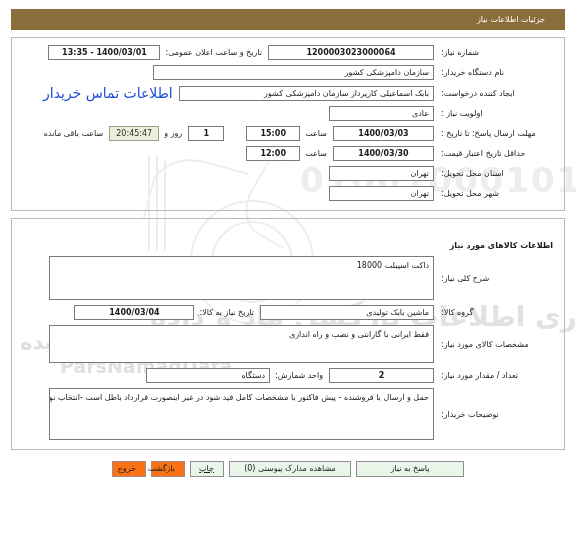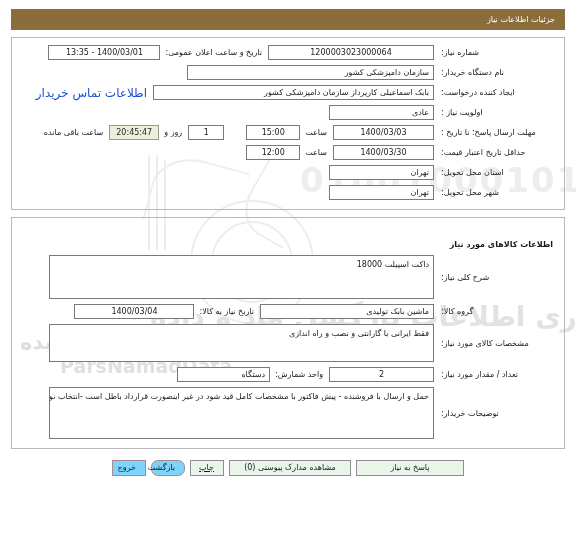--- a/index.html
+++ b/index.html
@@ -68,21 +68,21 @@
 
   
   .titlebar-wrap {
     padding: 9px 11px 0 11px;
   }
   .titlebar {
     background: #8a6d3b;
     color: #ffffff;
     height: 21px;
     line-height: 21px;
-    padding: 0 10px;
+    padding: 0 20px;
     font-size: 8px;
     text-align: right;
     box-sizing: border-box;
   }
 
   
   .panel {
     border: 1px solid #b9b9b9;
     margin: 7px 11px 0 11px;
     padding: 7px 8px 9px 8px;
@@ -129,21 +129,21 @@
     background: #ffffff;
     height: 15px;
     line-height: 14px;
     font-size: 8px;
     padding: 0 4px;
     box-sizing: border-box;
     text-align: right;
     overflow: hidden;
     color: #1a1a1a;
   }
-  .box.center { text-align: center; }
+  .box.center { text-align: center; font-weight: bold; }
 
   .box-area {
     border: 1px solid #7a7a7a;
     background: #ffffff;
     font-size: 8px;
     padding: 3px 4px;
     box-sizing: border-box;
     text-align: right;
     line-height: 11px;
     overflow: hidden;
@@ -157,46 +157,47 @@
     line-height: 14px;
     font-size: 8px;
     padding: 0 5px;
     box-sizing: border-box;
     text-align: center;
     color: #2a2a2a;
   }
 
   .link {
     color: #1d4ed8;
-    font-size: 12px;
+    font-size: 14px;
     text-decoration: none;
     cursor: pointer;
     padding: 0 6px;
     white-space: nowrap;
+    margin-left: 17px;
   }
 
   
   .w-need-no   { width: 166px; }
   .w-ann-date  { width: 112px; }
-  .w-buyer     { width: 247px; }
+  .w-buyer     { width: 281px; }
   .w-creator   { width: 281px; }
   .w-priority  { width: 105px; }
   .w-date      { width: 101px; }
   .w-time      { width: 54px; }
   .w-days      { width: 36px; }
   .w-timer     { width: 50px; }
   .w-province  { width: 105px; }
   .w-city      { width: 105px; }
 
   .w-desc      { width: 385px; height: 44px; }
   .w-group     { width: 174px; }
   .w-needdate  { width: 120px; }
   .w-specs     { width: 385px; height: 38px; }
   .w-qty       { width: 105px; }
-  .w-unit      { width: 93px; font-family: Liberation Serif, serif; }
+  .w-unit      { width: 124px; font-family: Liberation Serif, serif; }
   .w-remarks   { width: 385px; height: 52px; }
 
   
   .footer {
     margin: 11px 11px 0 11px;
     display: flex;
     flex-direction: row;
     justify-content: center;
     align-items: center;
     gap: 5px;
@@ -209,27 +210,27 @@
     font-size: 8px;
     padding: 0 9px;
     box-sizing: border-box;
     text-align: center;
     cursor: pointer;
     color: #1a1a1a;
     font-family: "DejaVu Sans", "Liberation Sans", sans-serif;
     white-space: nowrap;
   }
   .btn.danger {
-    background: #7dd3fc;
+    background: #f97316;
     border-color: #a98a8a;
   }
   .btn-answer { width: 108px; }
   .btn-docs   { width: 122px; }
   .btn-print  { width: 34px; text-decoration: underline; }
-  .btn-back   { width: 34px; border-radius: 7px; }
+  .btn-back   { width: 34px; }
   .btn-exit   { width: 34px; }
 </style>
 </head>
 <body>
 
 <div class="watermark">
   <div class="wm-ring wm-r1"></div>
   <div class="wm-ring wm-r2"></div>
   <div class="wm-arc wm-a1"></div>
   <div class="wm-arc wm-a2"></div>

